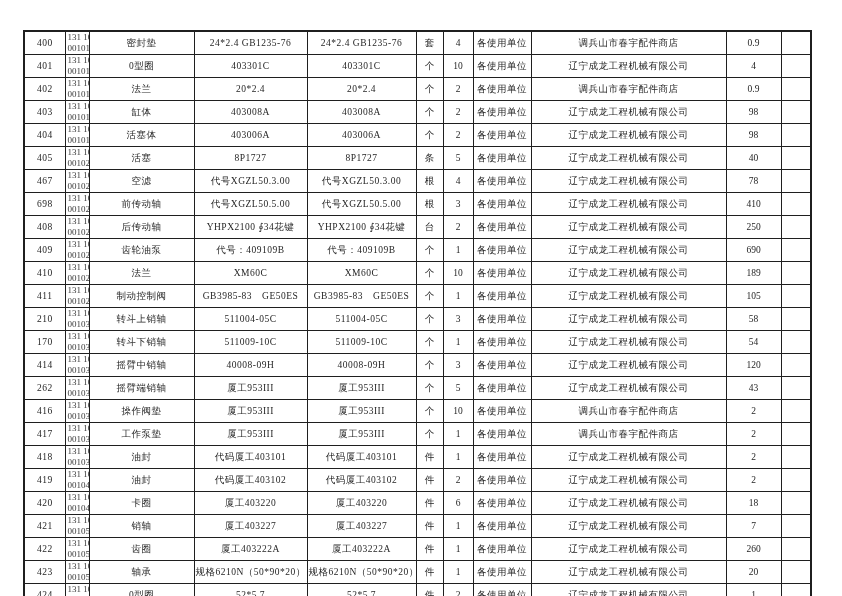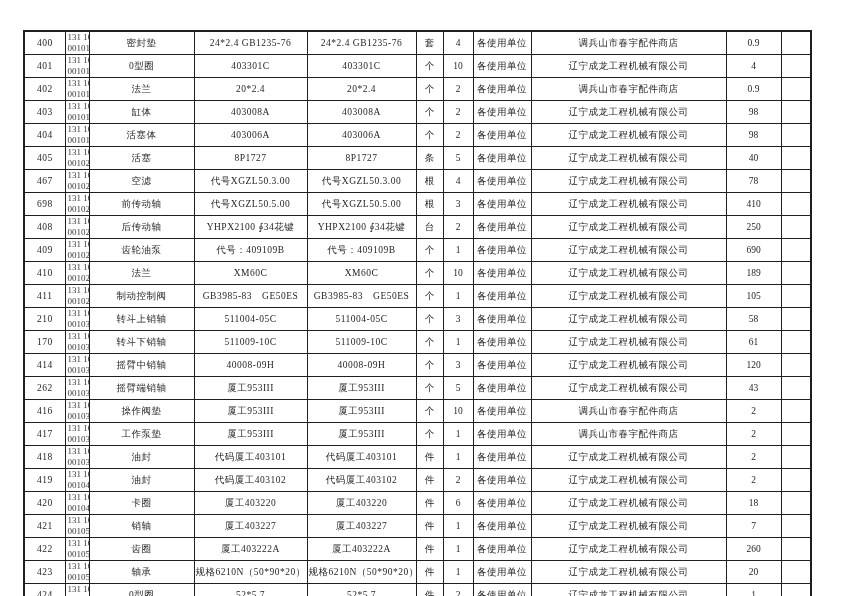--- a/index.html
+++ b/index.html
@@ -290,21 +290,21 @@
             <div>131 1001</div>
             <div>001032</div>
           </td>
           <td class="c-name">转斗下销轴</td>
           <td class="c-spec1">511009-10C</td>
           <td class="c-spec2">511009-10C</td>
           <td class="c-unit">个</td>
           <td class="c-qty">1</td>
           <td class="c-usage">各使用单位</td>
           <td class="c-supplier">辽宁成龙工程机械有限公司</td>
-          <td class="c-price">61</td>
+          <td class="c-price">54</td>
           <td class="c-extra"></td>
         </tr>
         <tr>
           <td class="c-seq">414</td>
           <td class="c-code">
             <div>131 1001</div>
             <div>001033</div>
           </td>
           <td class="c-name">摇臂中销轴</td>
           <td class="c-spec1">40008-09H</td>

